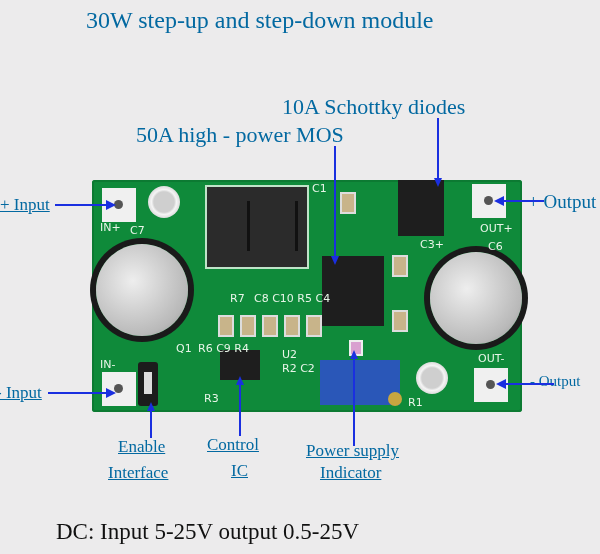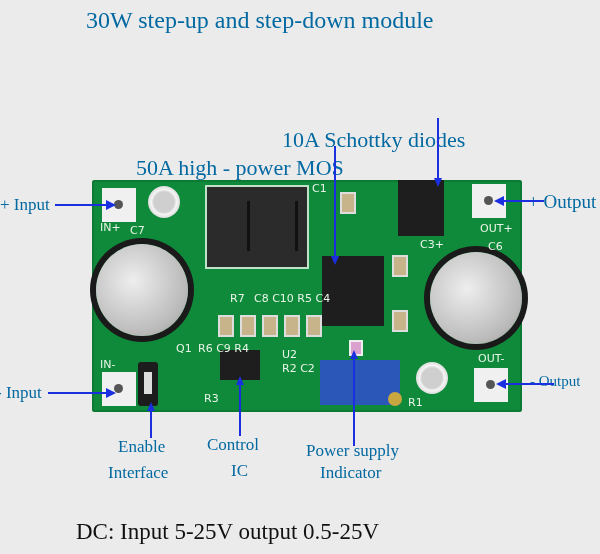--- a/index.html
+++ b/index.html
@@ -1,22 +1,22 @@
 <!DOCTYPE html>
 <html><head>
 <meta charset="utf-8">
 <style>
   html,body{margin:0;padding:0;}
   body{width:600px;height:554px;position:relative;overflow:hidden;
     background:#ecebec;font-family:"Liberation Serif","DejaVu Serif",serif;}
   .lbl{position:absolute;color:#0369a1;white-space:nowrap;line-height:1;}
   .title{top:8px;left:86px;font-size:24px;}
-  .big{font-size:22px;margin-top:33px;}
-  .mid{font-size:17px;}
-  .bottom{color:#111;font-size:23px;top:520px;left:76px;}
+  .big{font-size:22px;}
+  .mid{font-size:17px;text-decoration:underline;}
+  .bottom{color:#111;font-size:23px;top:520px;left:56px;}
   .board{position:absolute;left:92px;top:180px;width:430px;height:232px;background:#0f8a3a;border-radius:3px;
     box-shadow:inset 0 0 0 2px #0c7a32;}
   .pad{position:absolute;width:34px;height:34px;background:#f0f0f0;}
   .pad::after{content:"";position:absolute;left:12px;top:12px;width:9px;height:9px;border-radius:50%;background:#555;}
   .silk{position:absolute;color:#e8f5e8;font-family:"DejaVu Sans",sans-serif;font-size:11px;font-weight:normal;}
   .cap{position:absolute;width:92px;height:92px;border-radius:50%;
     background:radial-gradient(circle at 40% 40%,#eeeeee,#b9b9b9 70%,#8b8b8b);
     box-shadow:0 0 0 6px #1a1a1a;}
   .inductor{position:absolute;left:205px;top:185px;width:100px;height:80px;background:#2b2b2b;border:2px solid #bfe3c8;}
   .inductor i{position:absolute;top:14px;width:3px;height:50px;background:#111;}

